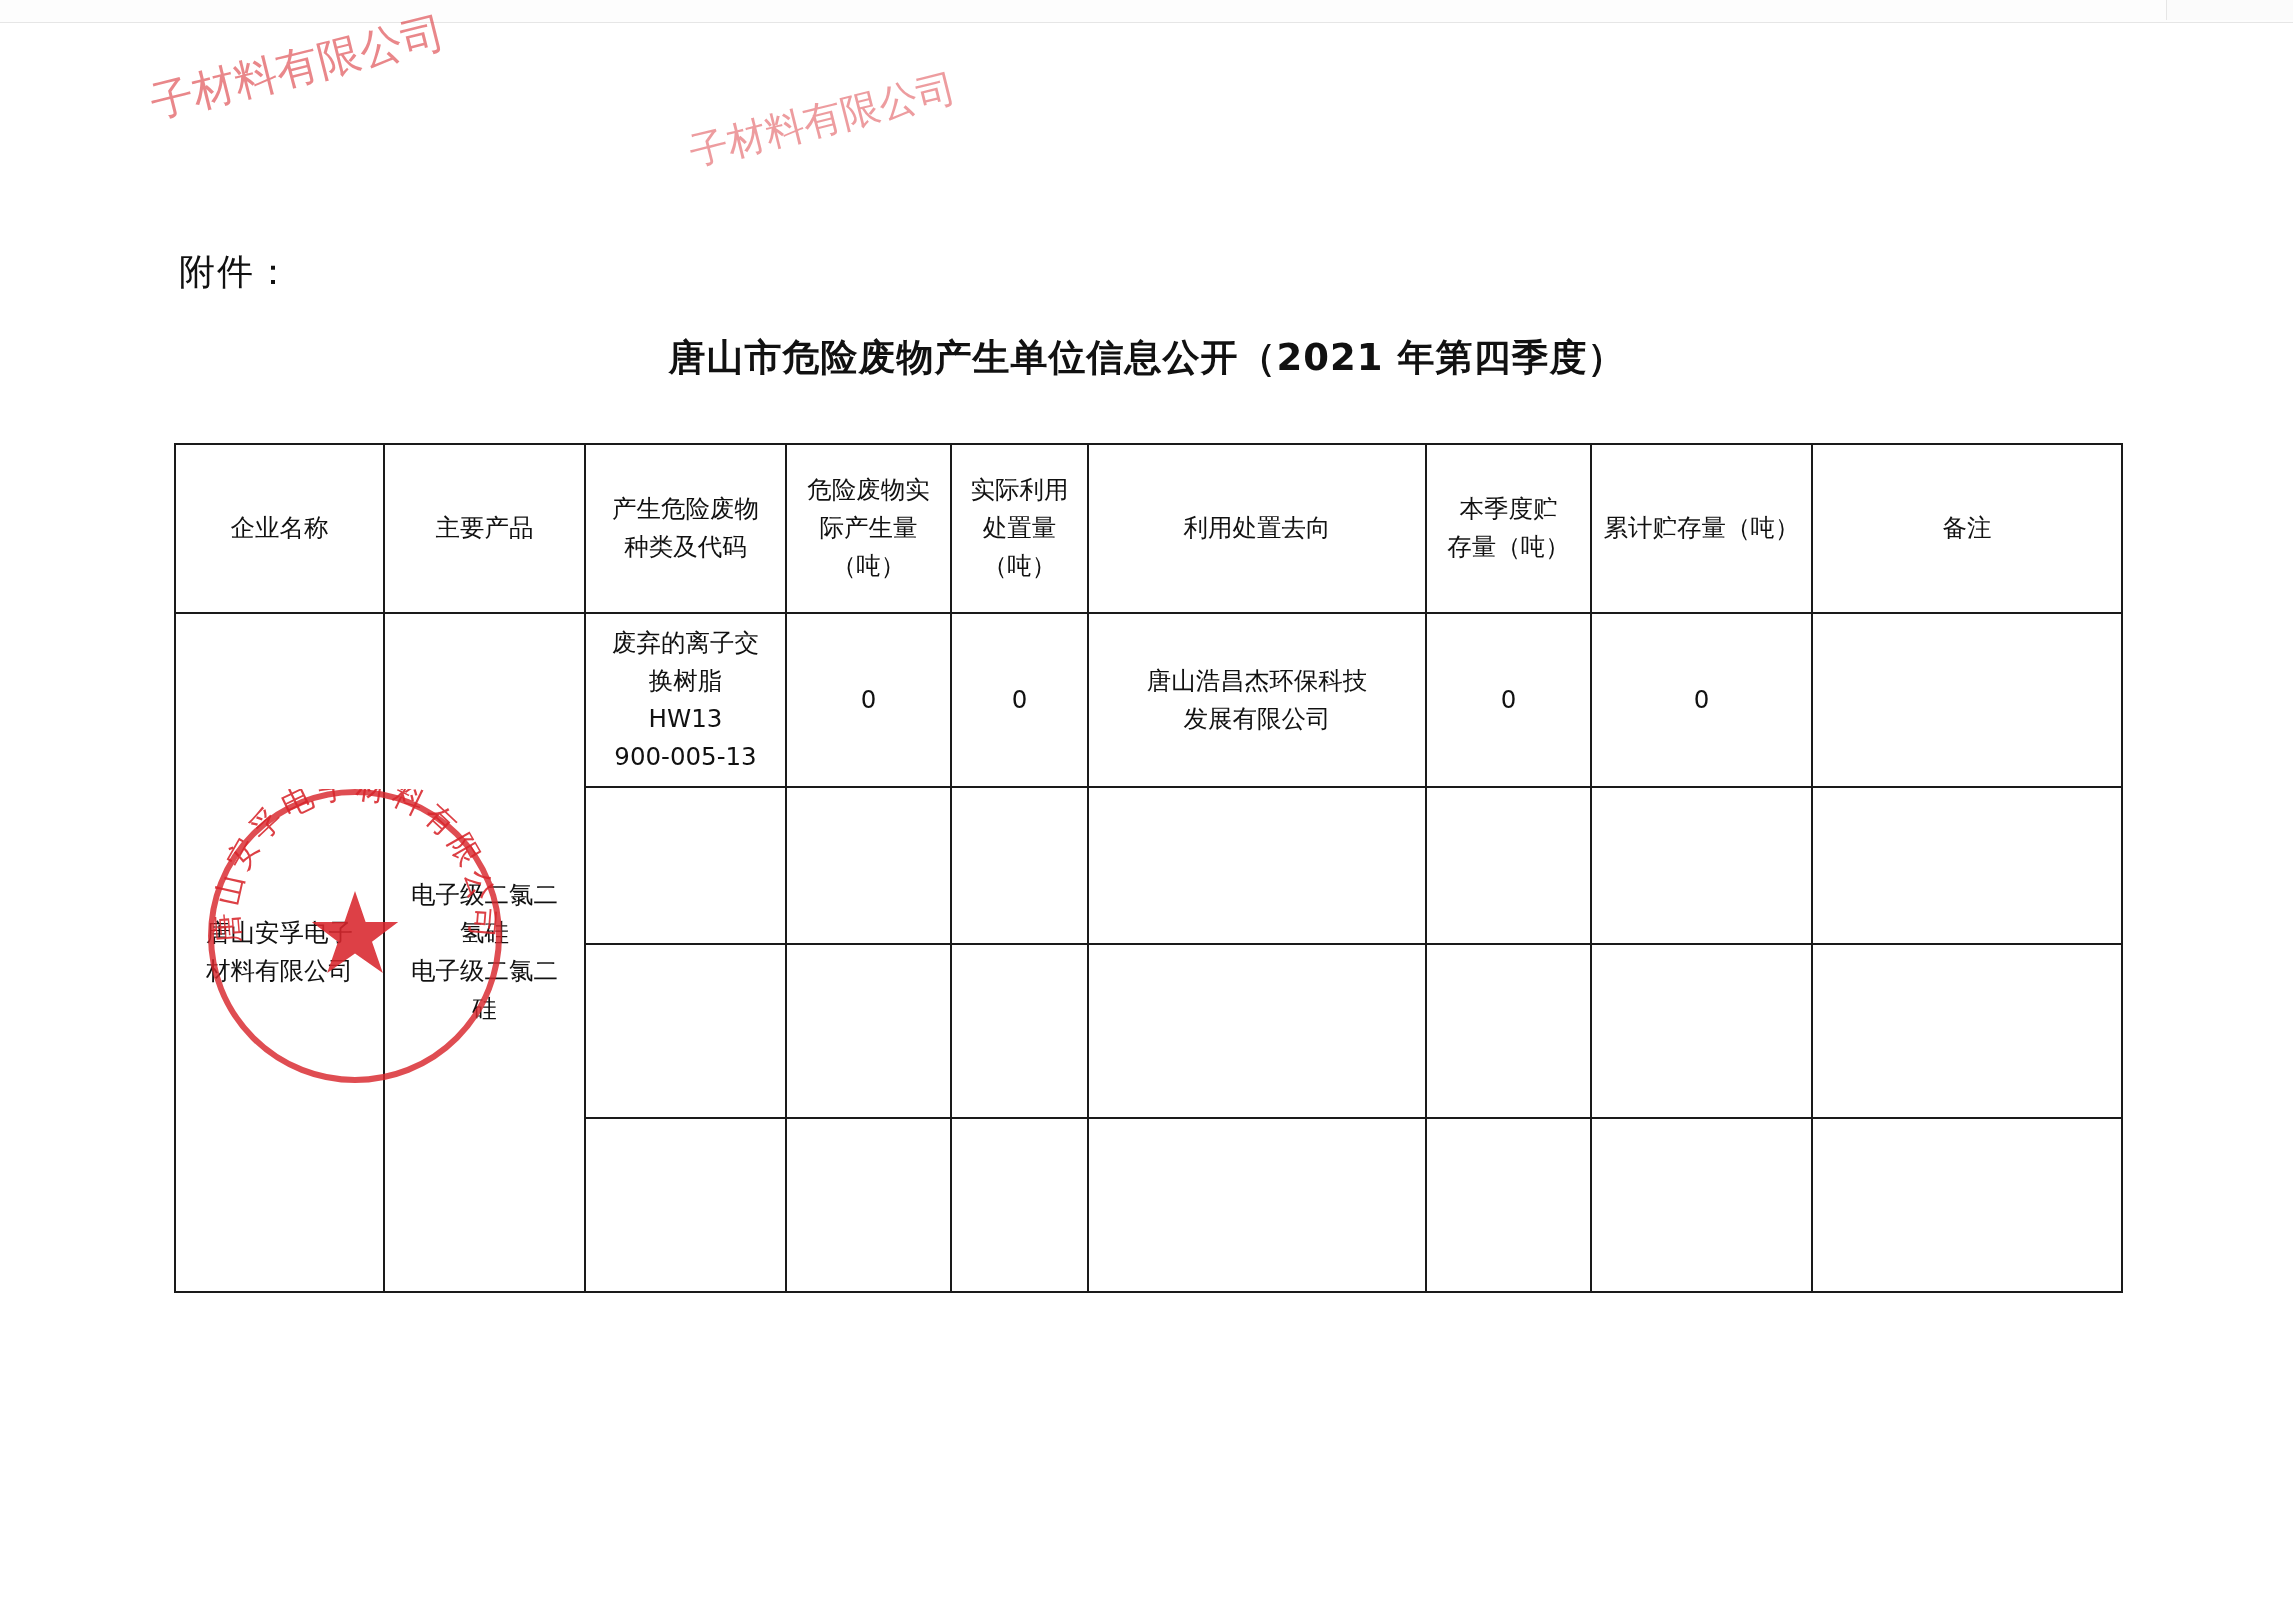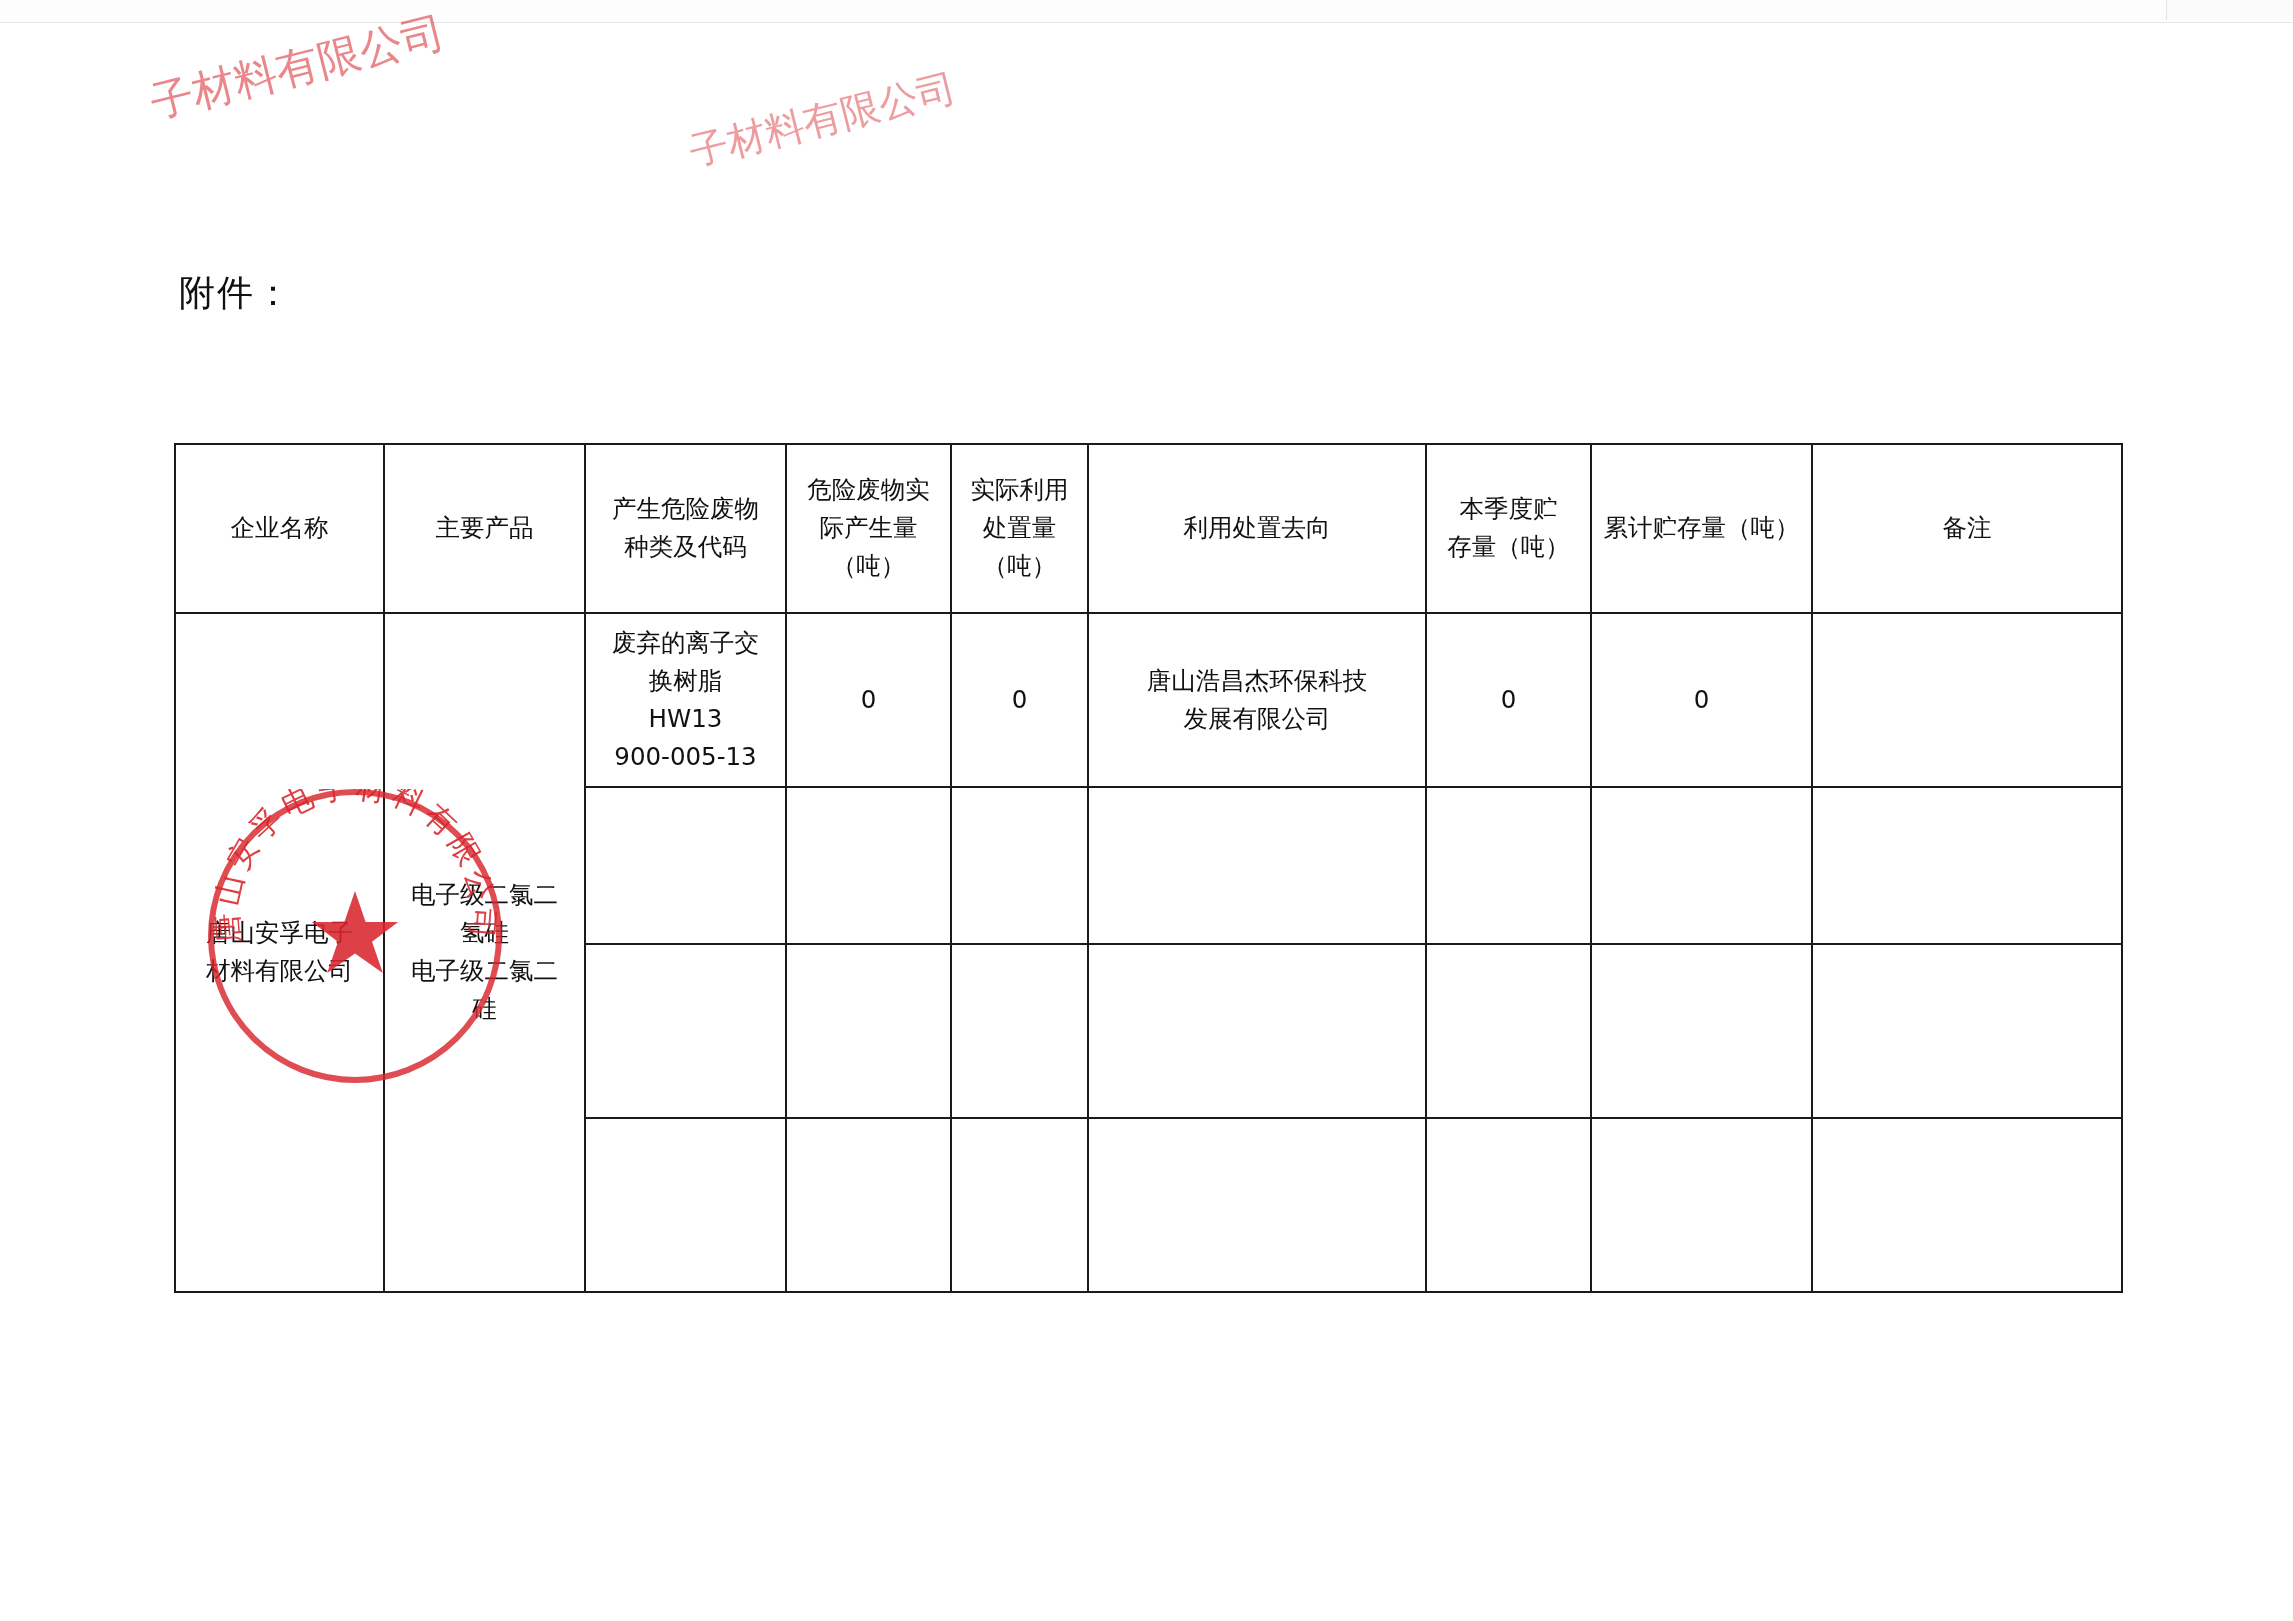--- a/index.html
+++ b/index.html
@@ -45,21 +45,20 @@
   }
 
   .attachment-label {
     position: absolute;
     left: 179px;
     top: 248px;
     font-size: 36px;
     letter-spacing: 2px;
     font-family: "DejaVu Sans", sans-serif;
     color: #111;
-    margin-top: 21px;
   }
 
   .doc-title {
     position: absolute;
     left: 0;
     top: 333px;
     width: 2294px;
     text-align: center;
     font-size: 37px;
     font-weight: bold;
@@ -190,20 +189,21 @@
 </head>
 <body>
 
 <div class="scan-edge-top"></div>
 <div class="scan-edge-right"></div>
 
 <div class="page">
 
   <div class="attachment-label">附件：</div>
 
+  <div class="doc-title">唐山市危险废物产生单位信息公开（2021 年第四季度）</div>
 
   <div class="table-wrap">
     <table class="main">
       <colgroup>
         <col class="col-name">
           <col class="col-product">
           <col class="col-kind">
         <col class="col-amount">
           <col class="col-used">
           <col class="col-dest">

